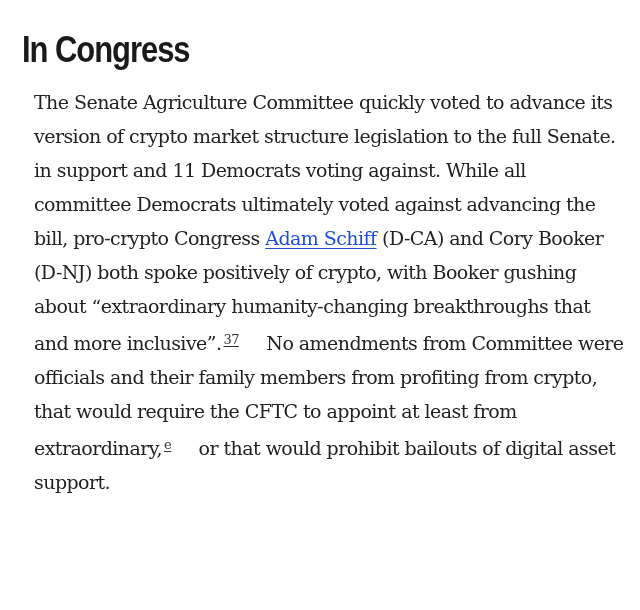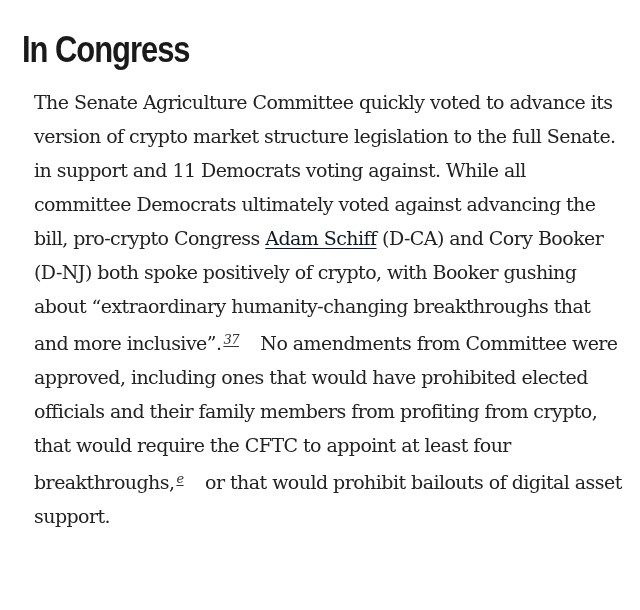--- a/index.html
+++ b/index.html
@@ -43,52 +43,50 @@
       font-size: 19px;
       line-height: 34px;
       color: #222222;
     }
     .line {
       display: block;
       white-space: nowrap;
       letter-spacing: -0.55px;
     }
     .link {
-      color: #0f172a;
+      color: #1d4ed8;
       text-decoration: underline;
       text-underline-offset: 3px;
       text-decoration-thickness: 1px;
       cursor: pointer;
     }
     .fn {
       font-size: 13px;
       vertical-align: 6px;
       text-decoration: underline;
       text-underline-offset: 2px;
       color: #333333;
       cursor: pointer;
       margin-left: 2px;
-      margin-right: 16px;
-      font-style: italic;
+      margin-right: 22px;
     }
   </style>
 </head>
 <body>
 
 <div class="section">
   <h2 class="heading">In Congress</h2>
 
   <p class="para">
     <span class="line">The Senate Agriculture Committee quickly voted to advance its</span>
     <span class="line">version of crypto market structure legislation to the full Senate.</span>
     <span class="line">in support and 11 Democrats voting against. While all</span>
     <span class="line">committee Democrats ultimately voted against advancing the</span>
     <span class="line"><span>bill, pro-crypto Congress </span><a class="link">Adam Schiff</a><span> (D-CA) and Cory Booker</span></span>
     <span class="line">(D-NJ) both spoke positively of crypto, with Booker gushing</span>
     <span class="line">about “extraordinary humanity-changing breakthroughs that</span>
     <span class="line"><span>and more inclusive”.</span><a class="fn">37</a><span> No amendments from Committee were</span></span>
-    <span class="line">approved, including ones that would have prohibited elected</span>
     <span class="line">officials and their family members from profiting from crypto,</span>
-    <span class="line">that would require the CFTC to appoint at least four</span>
-    <span class="line"><span>breakthroughs,</span><a class="fn">e</a><span> or that would prohibit bailouts of digital asset</span></span>
+    <span class="line">that would require the CFTC to appoint at least from</span>
+    <span class="line"><span>extraordinary,</span><a class="fn">e</a><span> or that would prohibit bailouts of digital asset</span></span>
     <span class="line">support.</span>
   </p>
 </div>
 
 </body></html>

